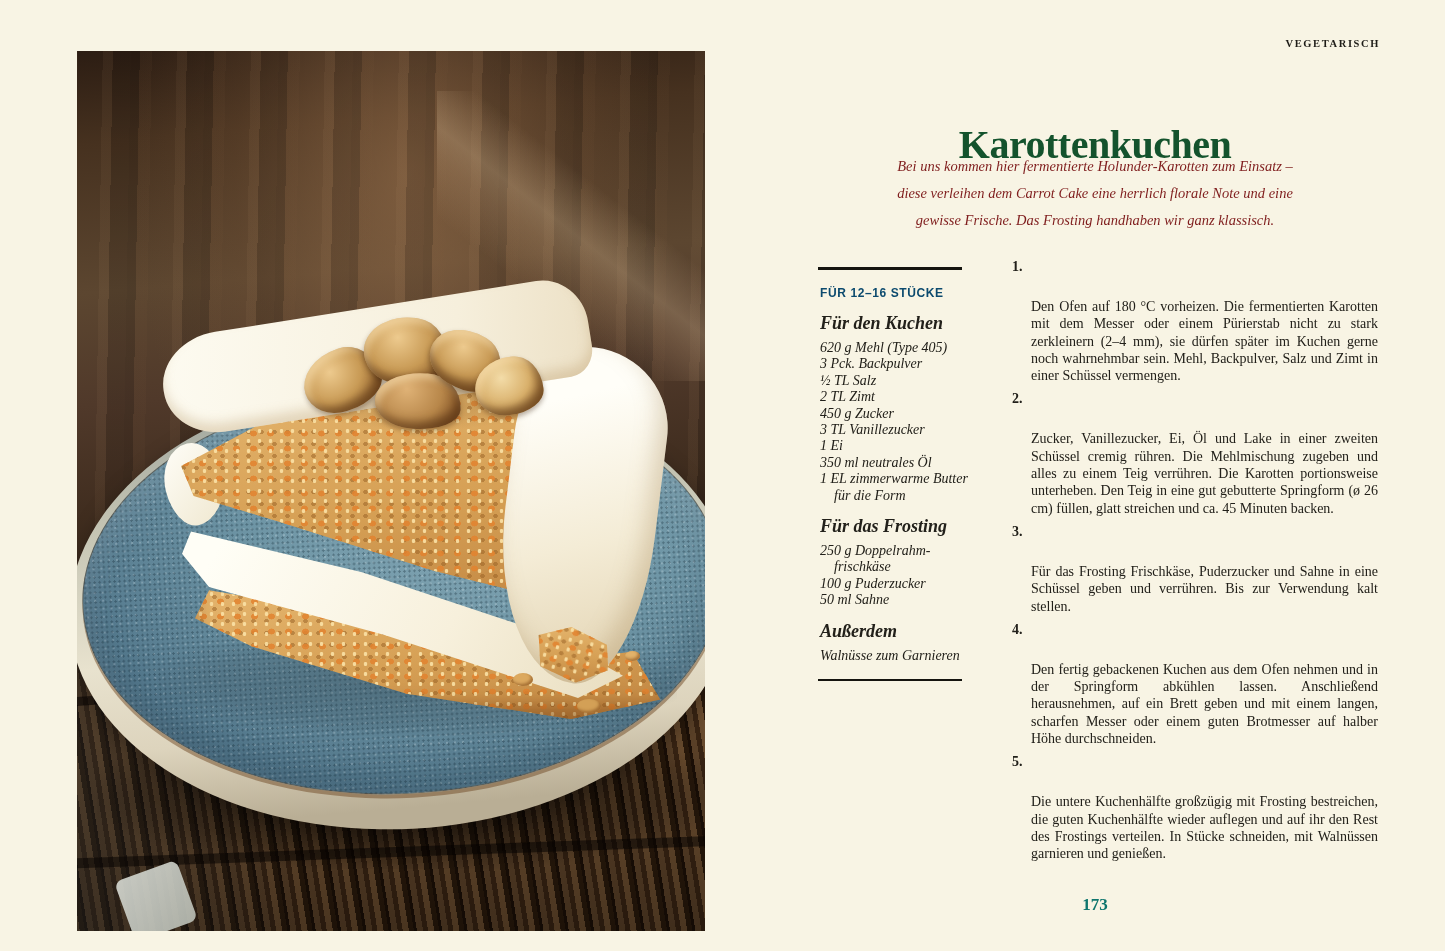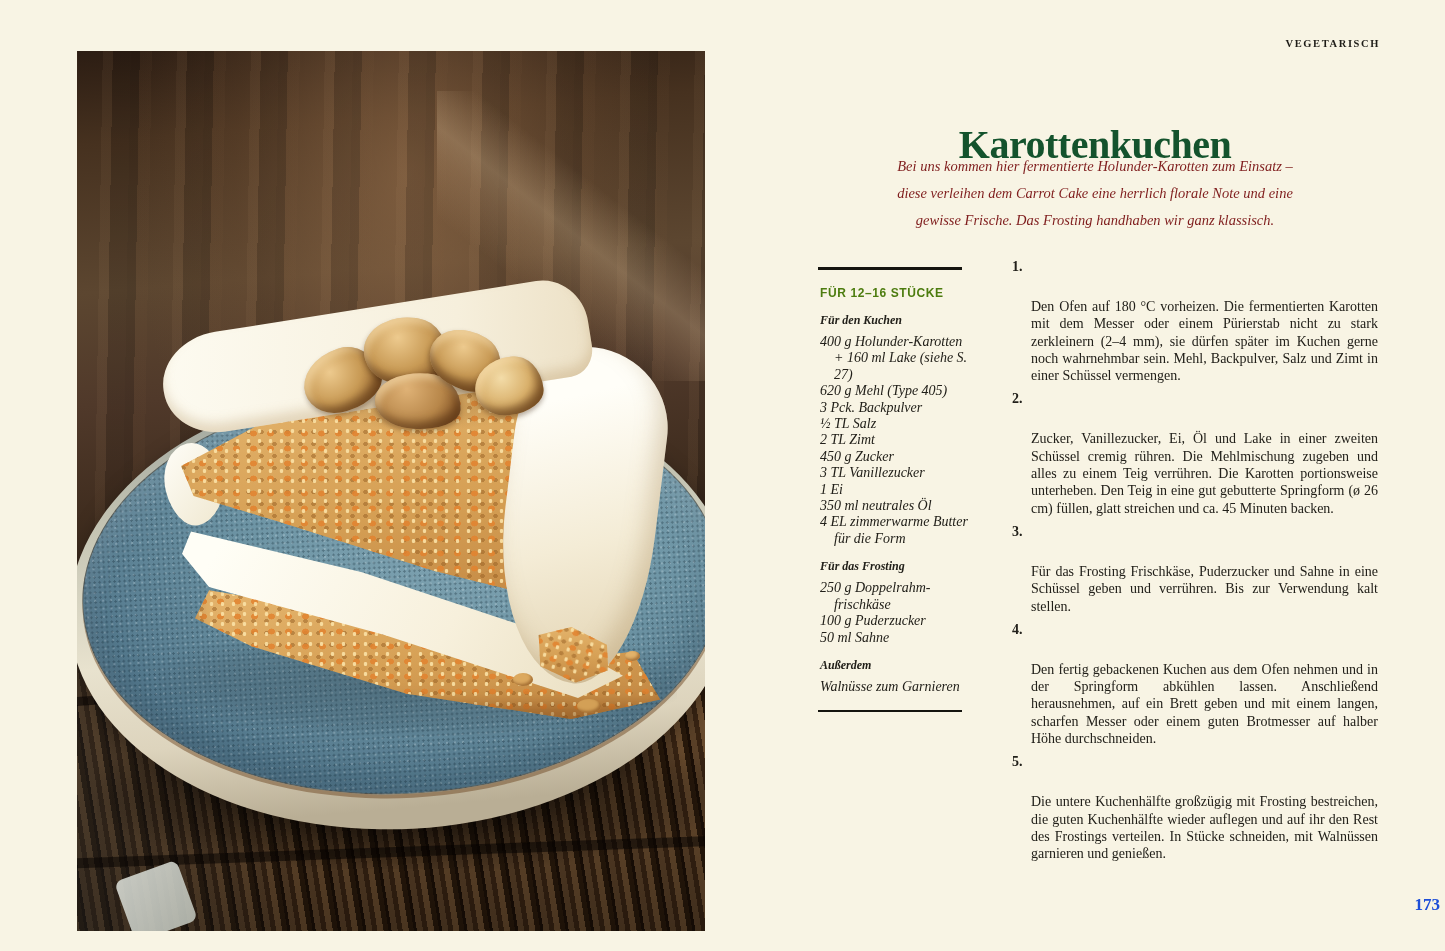--- a/index.html
+++ b/index.html
@@ -91,31 +91,31 @@
   .category{right:65px;top:38px;font-family:Liberation Serif, serif;font-weight:bold;
     font-size:10.5px;letter-spacing:1.6px;color:#1e1c17;}
   .title{left:750px;top:94px;width:690px;text-align:center;
     font-size:40px;font-weight:bold;letter-spacing:-.5px;color:#14532d;}
   .intro{left:750px;top:153px;width:690px;text-align:center;font-style:italic;
     font-size:14.5px;line-height:27px;color:#7f1d1d;}
   .ing-col{left:818px;top:267px;width:150px;}
   .rule-top{width:144px;height:3px;background:#15140f;margin-bottom:16px;}
   .rule-bottom{width:144px;height:1.5px;background:#15140f;margin-top:15px;}
   .yield{font-family:"Liberation Sans",sans-serif;font-weight:bold;font-size:12px;
-    letter-spacing:.6px;color:#4d7c0f;margin:0 0 13px 2px;}
+    letter-spacing:.6px;color:#0c4a6e;margin:0 0 13px 2px;}
   .ing-group{margin:0 0 0 2px;}
-  .ing-heading{font-style:italic;font-weight:bold;font-size:12px;margin:12px 0 6px 0;}
+  .ing-heading{font-style:italic;font-weight:bold;font-size:18px;margin:12px 0 6px 0;}
   .ing-list{list-style:none;margin:0;padding:0;font-style:italic;font-size:14px;line-height:16.4px;}
   .ing-item{padding-left:14px;text-indent:-14px;}
   .steps{left:1012px;top:258px;width:366px;list-style:none;margin:0;padding:0;
     font-size:14px;line-height:17.3px;}
   .step{display:flex;margin-bottom:6px;}
   .step-num{font-weight:bold;width:19px;flex:0 0 19px;}
   .step-text{flex:1;text-align:justify;margin-top:40px;}
-  .pagenum{left:750px;top:895px;width:690px;text-align:right;font-weight:bold;font-size:17px;color:#1d4ed8;}
+  .pagenum{left:750px;top:895px;width:690px;text-align:center;font-weight:bold;font-size:17px;color:#0f766e;}
 </style>
 </head>
 <body style="--paper: #f8f4e4; --plate: #567b8f; --wood: #3a2a1c; --frosting: #fdfbf1; --sponge: #d6a055;">
 
 <figure id="photo" class="abs" aria-hidden="true">
   <div class="wood-base"></div>
   <div class="wood-glow"></div>
   <div class="wood-grain-top"></div>
   <div class="wood-streak"></div>
   <div class="wood-planks"></div>
@@ -153,39 +153,38 @@
   <div>gewisse Frische. Das Frosting handhaben wir ganz klassisch.</div>
 </div>
 
 <aside class="abs ing-col">
   <div class="rule-top"></div>
   <div class="yield">FÜR 12–16 STÜCKE</div>
   <div id="ing-groups">
   <div class="ing-group">
     <div class="ing-heading">Für den Kuchen</div>
     <ul class="ing-list">
-  <li class="ing-item">400 g Holunder-Karotten + 160 ml Lake (siehe S. 27)</li>
 
   <li class="ing-item">620 g Mehl (Type 405)</li>
 
   <li class="ing-item">3 Pck. Backpulver</li>
 
   <li class="ing-item">½ TL Salz</li>
 
   <li class="ing-item">2 TL Zimt</li>
 
   <li class="ing-item">450 g Zucker</li>
 
   <li class="ing-item">3 TL Vanillezucker</li>
 
   <li class="ing-item">1 Ei</li>
 
   <li class="ing-item">350 ml neutrales Öl</li>
 
-  <li class="ing-item">4 EL zimmerwarme Butter für die Form</li>
+  <li class="ing-item">1 EL zimmerwarme Butter für die Form</li>
 </ul>
   </div>
 
   <div class="ing-group">
     <div class="ing-heading">Für das Frosting</div>
     <ul class="ing-list">
   <li class="ing-item">250 g Doppelrahm-frischkäse</li>
 
   <li class="ing-item">100 g Puderzucker</li>
 

